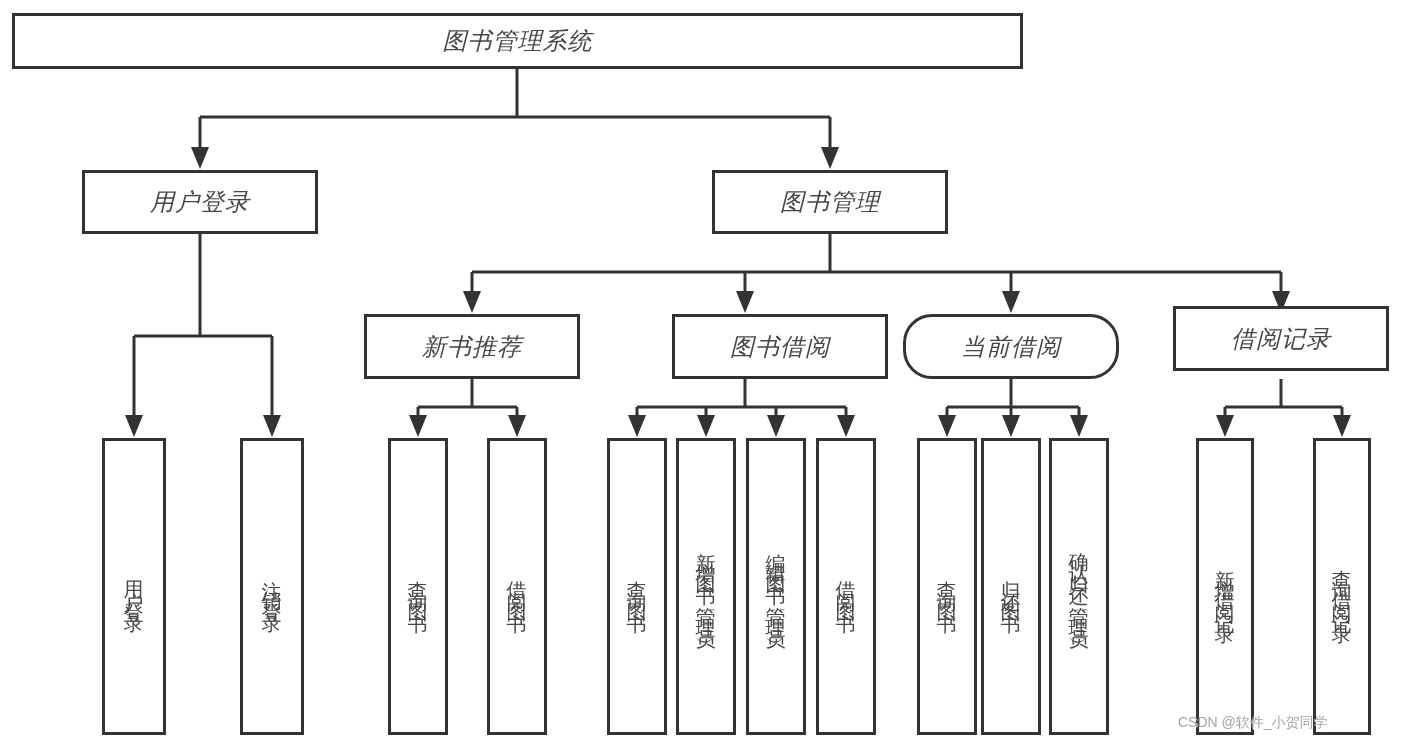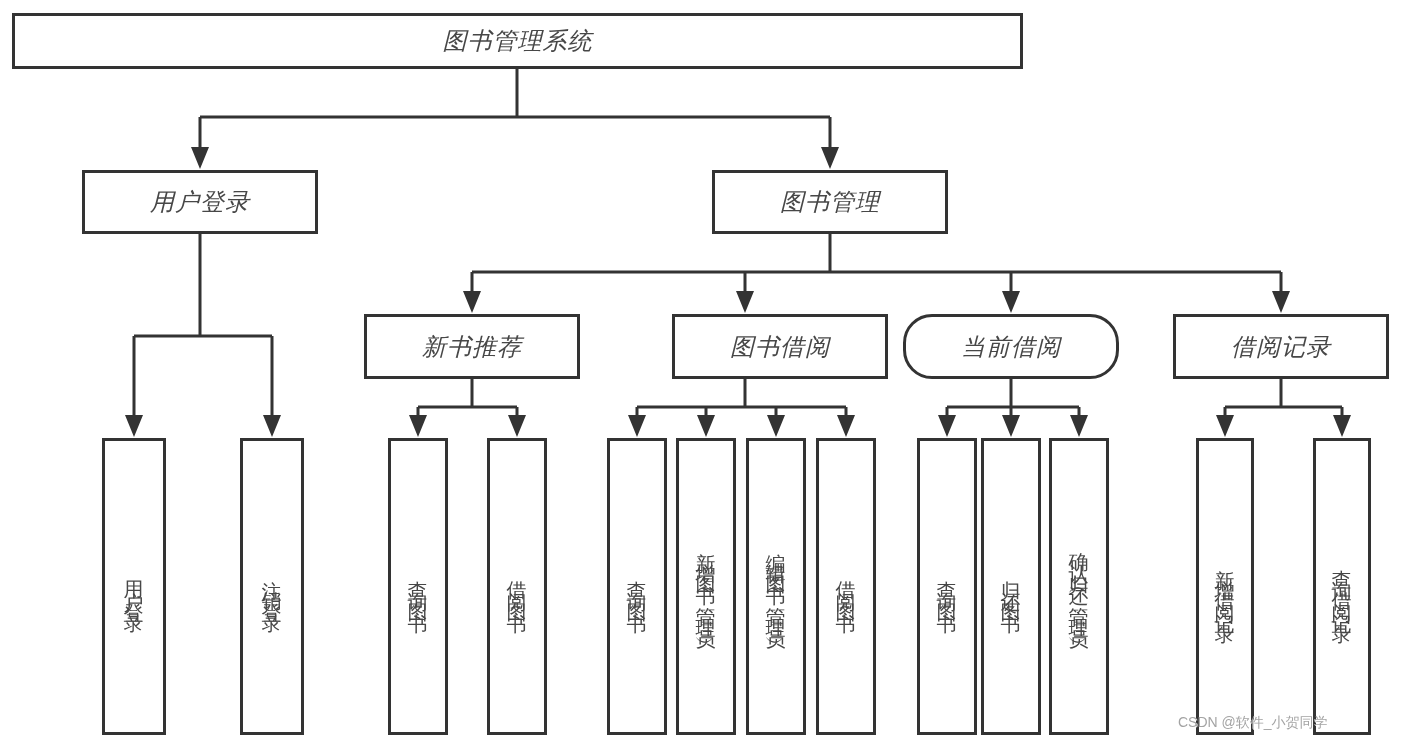--- a/index.html
+++ b/index.html
@@ -109,21 +109,21 @@
 
   <div class="box" style="left:364px; top:314px; width:216px; height:65px;text-align:right;">
     <span class="h-label">新书推荐</span>
   </div>
   <div class="box" style="left:652px; top:314px; width:216px; height:65px;margin-left:20px;">
     <span class="h-label">图书借阅</span>
   </div>
   <div class="box" style="left:903px; top:314px; width:216px; height:65px;border-radius:29px;">
     <span class="h-label">当前借阅</span>
   </div>
-  <div class="box" style="left:1173px; top:314px; width:216px; height:65px;">
+  <div class="box" style="left:1173px; top:306px; width:216px; height:65px;">
     <span class="h-label">借阅记录</span>
   </div>
 
   <div class="box leaf" style="left:102px; width:64px;">
     <span class="v-label">用户登录</span>
   </div>
   <div class="box leaf" style="left:240px; width:64px;">
     <span class="v-label">注销登录</span>
   </div>
 

